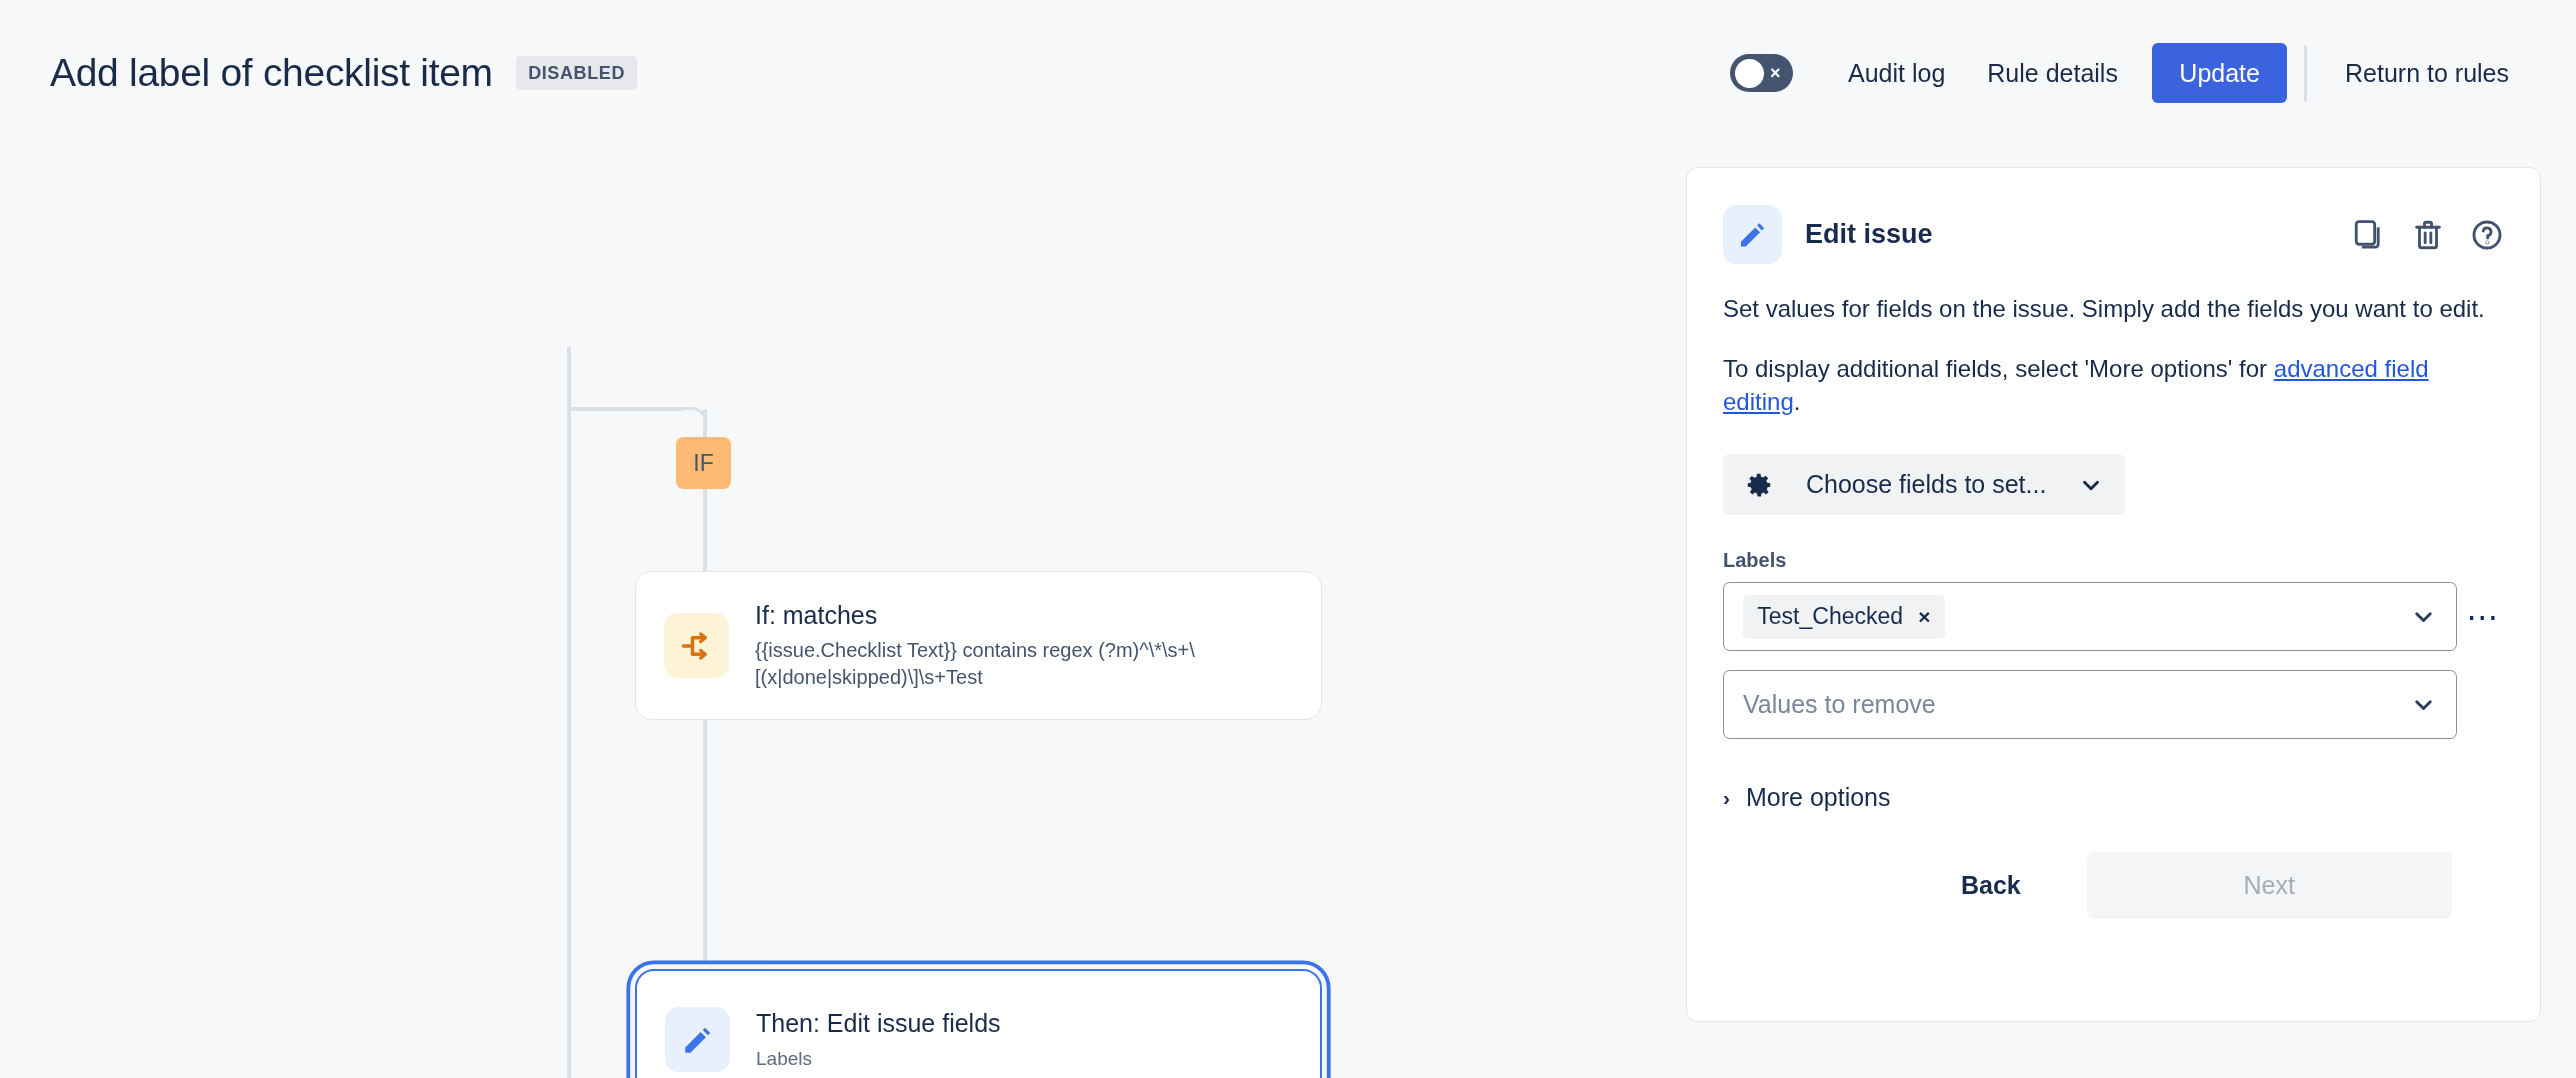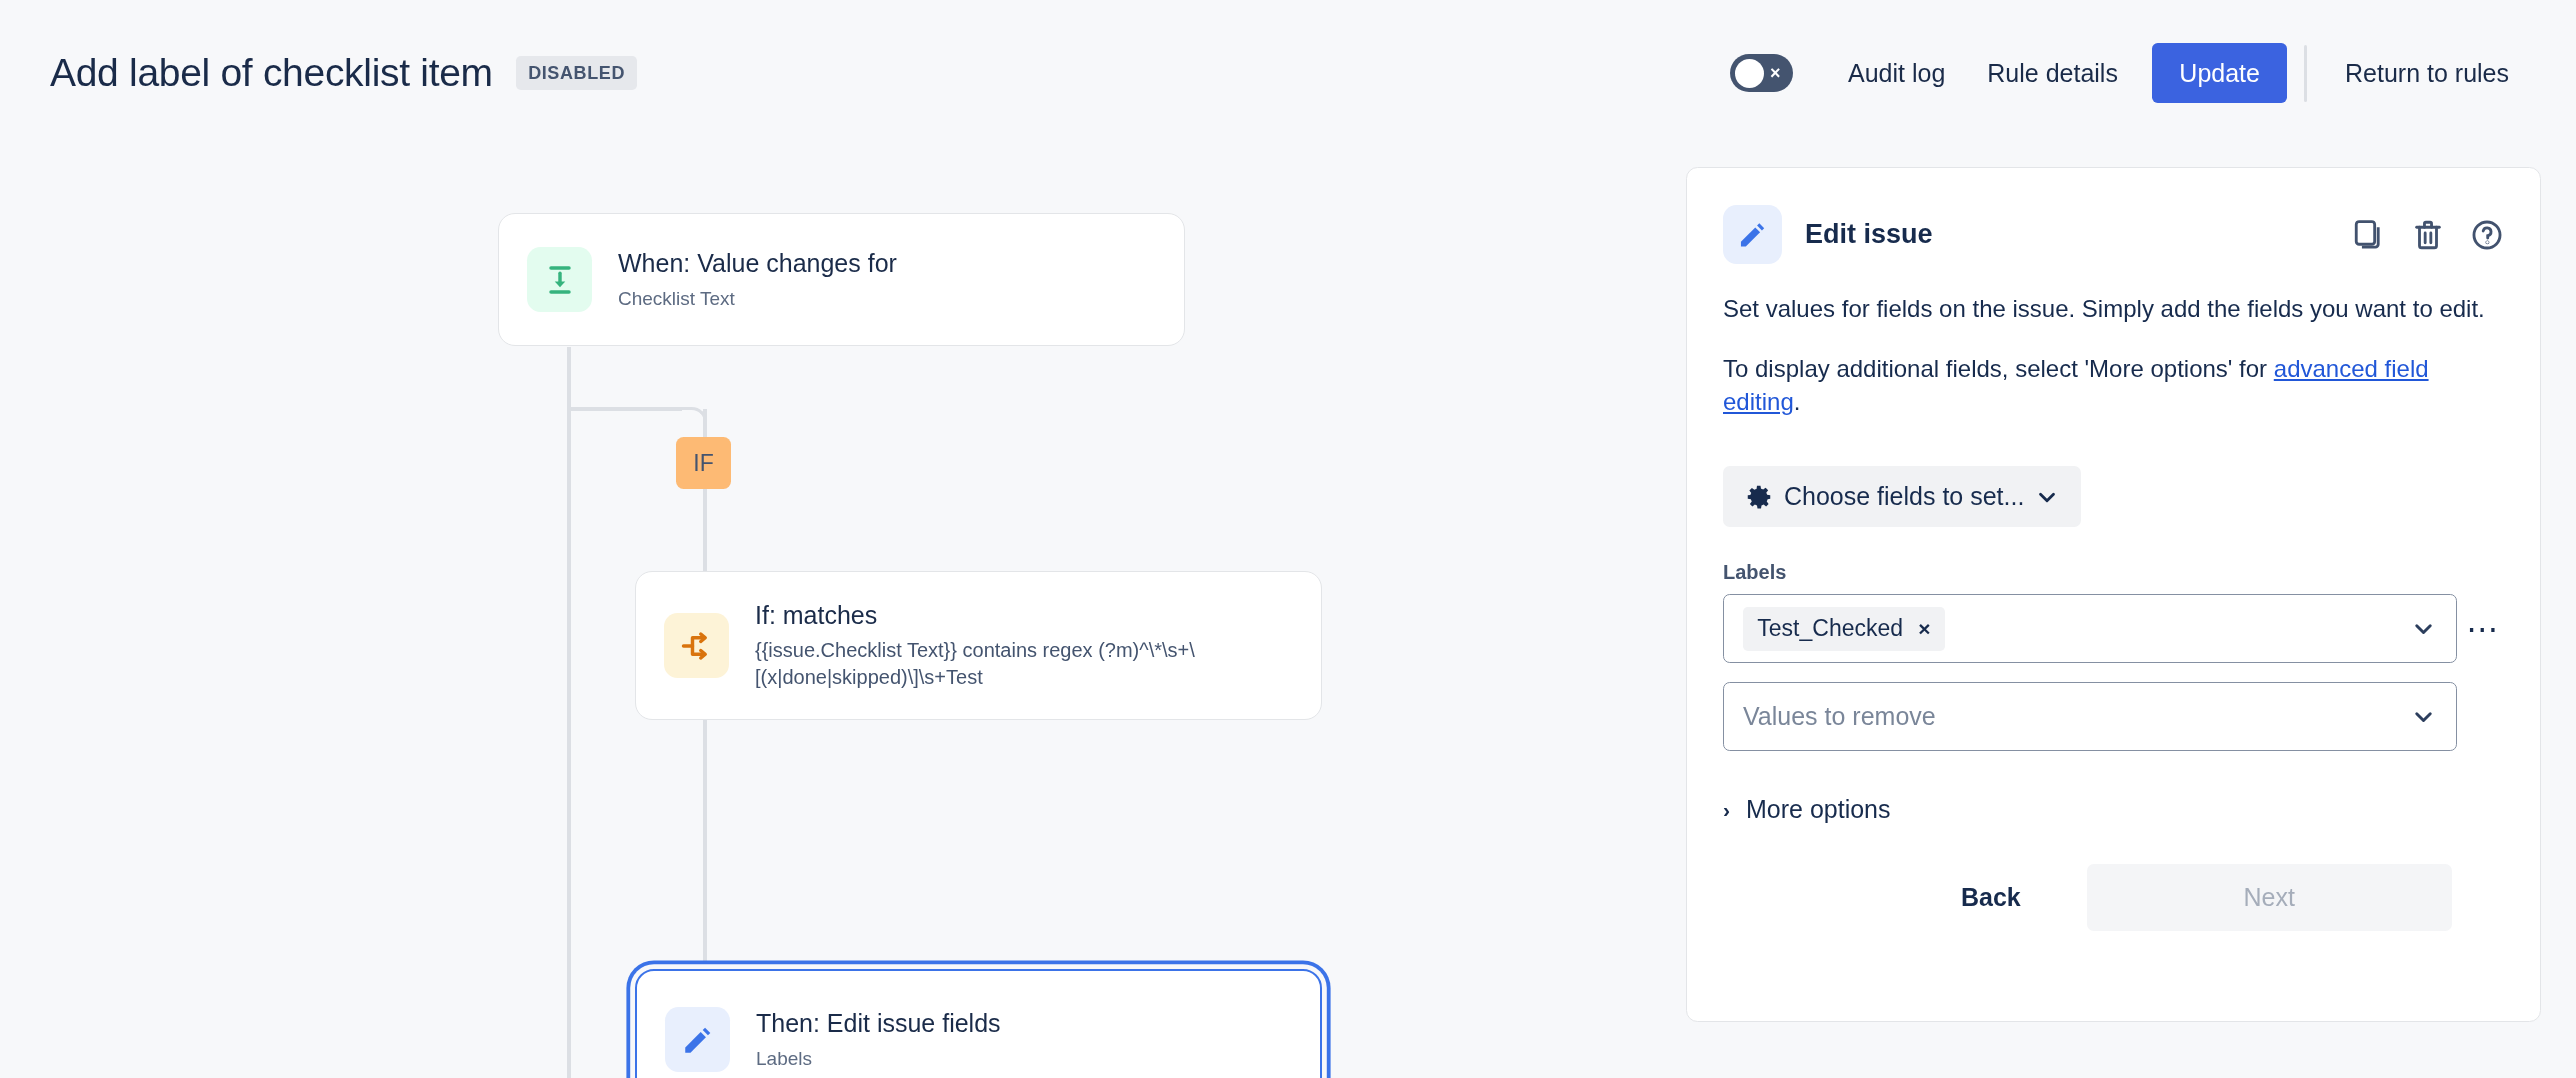--- a/index.html
+++ b/index.html
@@ -238,26 +238,26 @@
   .panel-p.second { margin-top: 27px; }
   .link {
     color: #2157d8;
     text-decoration: underline;
     cursor: pointer;
   }
 
   .choose-btn {
     display: inline-flex;
     align-items: center;
-    gap: 10px;
+    gap: 32px;
     background: #f1f2f4;
     border: none;
     border-radius: 6.7px;
     padding: 15.3px 21px;
-    margin-top: 48px;
+    margin-top: 36px;
     font-size: 25px;
     color: #172b4d;
     cursor: pointer;
     font-family: inherit;
   }
 
   .field-label {
     font-size: 20px;
     font-weight: 700;
     color: #44546f;
@@ -366,34 +366,20 @@
 
 <div class="canvas">
 
   <div class="line trunk-main"></div>
   <div class="line branch-horiz"></div>
   <div class="branch-corner"></div>
   <div class="line branch-vert"></div>
 
   <div class="if-badge">IF</div>
 
-  <div class="node node-trigger">
-    <div class="node-icon icon-green">
-      <svg width="36" height="36" viewBox="0 0 24 24" fill="none" stroke="#36b37e" stroke-width="2.3" stroke-linecap="round">
-        <line x1="6" y1="4" x2="18" y2="4"></line>
-        <line x1="6" y1="20" x2="18" y2="20"></line>
-        <line x1="12" y1="7.5" x2="12" y2="14.5"></line>
-        <path d="M8.5 13 L12 16.8 L15.5 13 Z" fill="#36b37e" stroke="none"></path>
-      </svg>
-    </div>
-    <div class="node-text">
-      <div class="node-title">When: Value changes for</div>
-      <div class="node-sub">Checklist Text</div>
-    </div>
-  </div>
 
   <div class="node node-if">
     <div class="node-icon icon-amber">
       <svg width="36" height="36" viewBox="0 0 24 24" fill="none" stroke="#d9730d" stroke-width="2.3" stroke-linecap="round" stroke-linejoin="round">
         <path d="M3 12 H9 V6.5 H16.5"></path>
         <path d="M9 12 V17.5 H16.5"></path>
         <path d="M14.5 4 L17.5 6.5 L14.5 9"></path>
         <path d="M14.5 15 L17.5 17.5 L14.5 20"></path>
       </svg>
     </div>

